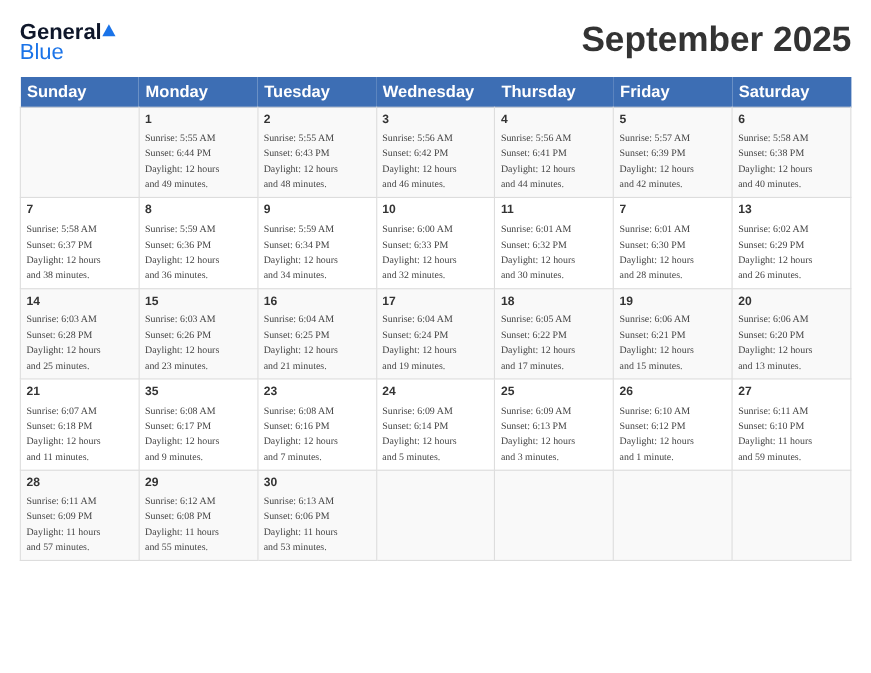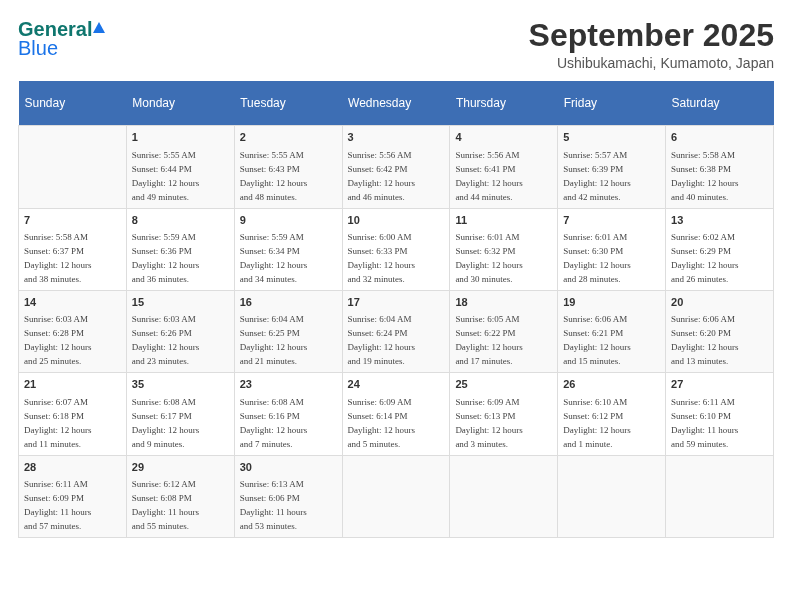--- a/index.html
+++ b/index.html
@@ -43,24 +43,24 @@
       margin-top: 2px;
     }
     table {
       width: 100%;
       border-collapse: collapse;
       font-size: 10px;
     }
     thead th {
       background: #3d6eb4;
       color: #fff;
-      padding: 15px 6px;
+      padding: 5px 6px;
       text-align: left;
-      font-size: 12px;
-      font-weight: normal;
+      font-size: 15px;
+      font-weight: bold;
     }
     tbody tr {
       vertical-align: top;
     }
     tbody td {
       border: 1px solid #ddd;
       padding: 4px 5px;
       width: calc(100% / 7);
       min-height: 70px;
       vertical-align: top;
@@ -89,28 +89,27 @@
       background: #f9f9f9;
     }
   </style>
 </head>
 <body>
 
 <div class="page">
   <div class="header">
     <div class="logo">
       <div style="display:flex;align-items:center;">
-        <span style="font-size:20px;font-weight:bold;color:#0f766e;">General</span>
+        <span style="font-size:20px;font-weight:bold;color:#0f172a;">General</span>
         <span style="display:inline-block;width:0;height:0;border-left:6px solid transparent;border-right:6px solid transparent;border-bottom:11px solid #1a73e8;margin:0 1px 0 1px;vertical-align:bottom;position:relative;top:-2px;"></span>
       </div>
       <span style="font-size:20px;font-weight:normal;color:#1a73e8;margin-top:-4px;">Blue</span>
     </div>
     <div class="title-block">
       <div class="month-title">September 2025</div>
-      <div class="location">Ushibukamachi, Kumamoto, Japan</div>
     </div>
   </div>
 
   <table>
     <thead>
       <tr>
       <th>Sunday</th>
           <th>Monday</th>
           <th>Tuesday</th>
           <th>Wednesday</th>

